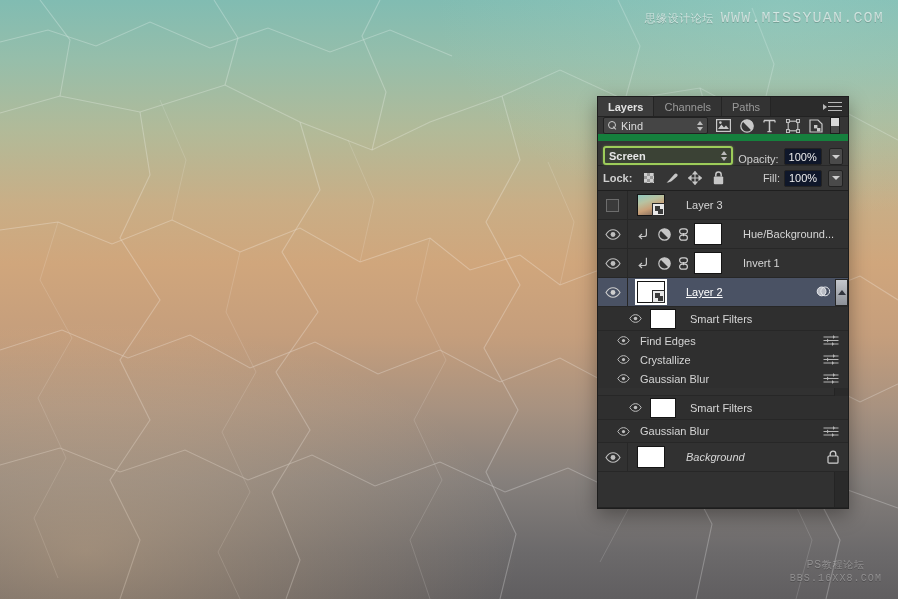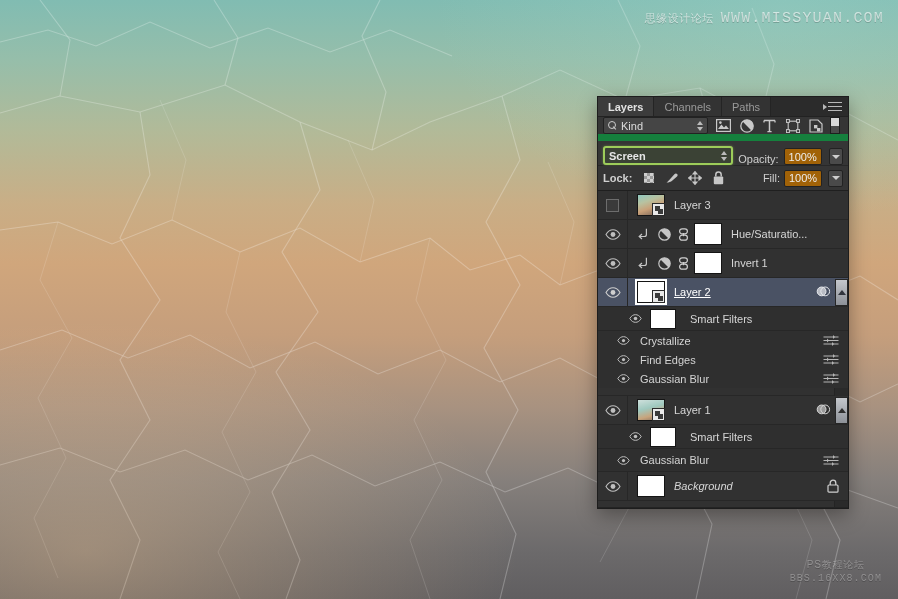--- a/index.html
+++ b/index.html
@@ -127,21 +127,21 @@
     background:#353535; border-bottom:1px solid #282828;
   }
   .blend-select {
     width:136px; height:19px; background:#3b4235; border:2px solid #9dcc5a;
     border-radius:3px; display:flex; align-items:center; padding:0 4px;
     color:#e6e6e6; font-size:11px; box-shadow:0 0 3px rgba(157,204,90,.45);
   }
   .blend-select .lbl{ flex:1; font-weight:bold; }
   .lbl-op { font-size:11px; color:#cfcfcf; }
   .num-box {
-    height:17px; min-width:38px; background:#a16207; border:1px solid #222;
+    height:17px; min-width:38px; background:#0f172a; border:1px solid #222;
     border-radius:2px; display:flex; align-items:center; justify-content:center;
     color:#ededed; font-size:11px; padding:0 3px;
   }
   .caret-btn {
     width:15px; height:17px; background:#4a4a4a; border:1px solid #222; border-radius:2px;
     display:flex; align-items:center; justify-content:center; margin-left:2px;
   }
   .caret-btn b { width:0;height:0; border-left:4px solid transparent; border-right:4px solid transparent; border-top:4px solid #cfcfcf; }
 
   
@@ -192,21 +192,21 @@
     background:#e9e9e9; border:1px solid #2a2a2a;
   }
   .so-badge:before{
     content:""; position:absolute; left:1.5px; top:1.5px; width:5px;height:5px;
     background:#3a3a3a;
   }
   .so-badge:after{
     content:""; position:absolute; right:1.5px; bottom:1.5px; width:5px;height:5px;
     background:#3a3a3a;
   }
-  .rowname { margin-left:9px; font-size:11px; color:#d6d6d6; white-space:nowrap; overflow:hidden; }
+  .rowname { margin-left:21px; font-size:11px; color:#d6d6d6; white-space:nowrap; overflow:hidden; }
   .rowname.sel { color:#ffffff; text-decoration:underline; }
   .rowname.ital { font-style:italic; }
   .rowicons { display:flex; align-items:center; gap:7px; margin-left:8px; flex:0 0 auto; }
   .mini { width:14px;height:14px;display:flex;align-items:center;justify-content:center;color:#c0c0c0; }
   .link-ico { width:11px;height:13px; display:flex;align-items:center;justify-content:center;color:#cfcfcf;}
   .rowright { margin-left:auto; display:flex; align-items:center; gap:4px; padding-right:4px; }
   .tri { width:0;height:0;border-left:4px solid transparent;border-right:4px solid transparent;border-bottom:5px solid #1f1f1f; }
   .scroll-tab {
     width:13px; height:27px; background:linear-gradient(to bottom,#c4c7cc,#8d9198);
     border:1px solid #262626; display:flex;align-items:center;justify-content:center;
@@ -424,21 +424,21 @@
           <span class="link-ico">
             <svg width="11" height="13" viewBox="0 0 11 13">
                 <rect x="1.6" y="0.8" width="7.8" height="5" rx="2.5" fill="none" stroke="#cfcfcf" stroke-width="1.2"></rect>
                 <rect x="1.6" y="7.2" width="7.8" height="5" rx="2.5" fill="none" stroke="#cfcfcf" stroke-width="1.2"></rect>
                 <path d="M5.5 5 V8.2" stroke="#cfcfcf" stroke-width="1.2"></path>
               </svg>
           </span>
         </span>
         <span style="width:5px"></span>
         <span class="thumb mask"></span>
-        <span class="rowname">Hue/Saturatio...</span>
+        <span class="rowname">Hue/Background...</span>
       </div>
 
       <div class="row">
         <span class="eyecol">
           <svg class="eye" viewBox="0 0 16 11">
               <path d="M1 5.5 C3.2 1.8 5.4 0.8 8 0.8 C10.6 0.8 12.8 1.8 15 5.5 C12.8 9.2 10.6 10.2 8 10.2 C5.4 10.2 3.2 9.2 1 5.5 Z" fill="none" stroke="#bfbfbf" stroke-width="1.1"></path>
               <circle cx="8" cy="5.5" r="2.4" fill="#bfbfbf"></circle>
             </svg>
         </span>
         <span class="rowicons">
@@ -503,93 +503,69 @@
         <span class="rowname" style="margin-left:14px">Smart Filters</span>
       </div>
 
       <div class="row filt">
         <span class="eyecol indent-2" style="width:22px">
           <svg class="eye-sm" viewBox="0 0 16 11">
               <path d="M1 5.5 C3.2 1.8 5.4 0.8 8 0.8 C10.6 0.8 12.8 1.8 15 5.5 C12.8 9.2 10.6 10.2 8 10.2 C5.4 10.2 3.2 9.2 1 5.5 Z" fill="none" stroke="#bfbfbf" stroke-width="1.2"></path>
               <circle cx="8" cy="5.5" r="2" fill="#bfbfbf"></circle>
             </svg>
         </span>
+        <span class="fname">Find Edges</span>
+        <span class="sliders">
+          <svg width="16" height="11" viewBox="0 0 16 11">
+              <path d="M0.5 2 H15.5 M0.5 5.5 H15.5 M0.5 9 H15.5" stroke="#b6b6b6" stroke-width="1.1"></path>
+              <path d="M10 0 L12 2 L10 4" fill="#b6b6b6"></path>
+              <path d="M4 3.5 L6 5.5 L4 7.5" fill="#b6b6b6"></path>
+              <path d="M9 7 L11 9 L9 11" fill="#b6b6b6"></path>
+            </svg>
+        </span>
+      </div>
+
+      <div class="row filt">
+        <span class="eyecol indent-2" style="width:22px">
+          <svg class="eye-sm" viewBox="0 0 16 11">
+              <path d="M1 5.5 C3.2 1.8 5.4 0.8 8 0.8 C10.6 0.8 12.8 1.8 15 5.5 C12.8 9.2 10.6 10.2 8 10.2 C5.4 10.2 3.2 9.2 1 5.5 Z" fill="none" stroke="#bfbfbf" stroke-width="1.2"></path>
+              <circle cx="8" cy="5.5" r="2" fill="#bfbfbf"></circle>
+            </svg>
+        </span>
         <span class="fname">Crystallize</span>
         <span class="sliders">
           <svg width="16" height="11" viewBox="0 0 16 11">
               <path d="M0.5 2 H15.5 M0.5 5.5 H15.5 M0.5 9 H15.5" stroke="#b6b6b6" stroke-width="1.1"></path>
               <path d="M10 0 L12 2 L10 4" fill="#b6b6b6"></path>
               <path d="M4 3.5 L6 5.5 L4 7.5" fill="#b6b6b6"></path>
               <path d="M9 7 L11 9 L9 11" fill="#b6b6b6"></path>
             </svg>
         </span>
       </div>
 
       <div class="row filt">
         <span class="eyecol indent-2" style="width:22px">
           <svg class="eye-sm" viewBox="0 0 16 11">
               <path d="M1 5.5 C3.2 1.8 5.4 0.8 8 0.8 C10.6 0.8 12.8 1.8 15 5.5 C12.8 9.2 10.6 10.2 8 10.2 C5.4 10.2 3.2 9.2 1 5.5 Z" fill="none" stroke="#bfbfbf" stroke-width="1.2"></path>
               <circle cx="8" cy="5.5" r="2" fill="#bfbfbf"></circle>
             </svg>
         </span>
-        <span class="fname">Find Edges</span>
-        <span class="sliders">
-          <svg width="16" height="11" viewBox="0 0 16 11">
-              <path d="M0.5 2 H15.5 M0.5 5.5 H15.5 M0.5 9 H15.5" stroke="#b6b6b6" stroke-width="1.1"></path>
-              <path d="M10 0 L12 2 L10 4" fill="#b6b6b6"></path>
-              <path d="M4 3.5 L6 5.5 L4 7.5" fill="#b6b6b6"></path>
-              <path d="M9 7 L11 9 L9 11" fill="#b6b6b6"></path>
-            </svg>
-        </span>
-      </div>
-
-      <div class="row filt">
-        <span class="eyecol indent-2" style="width:22px">
-          <svg class="eye-sm" viewBox="0 0 16 11">
-              <path d="M1 5.5 C3.2 1.8 5.4 0.8 8 0.8 C10.6 0.8 12.8 1.8 15 5.5 C12.8 9.2 10.6 10.2 8 10.2 C5.4 10.2 3.2 9.2 1 5.5 Z" fill="none" stroke="#bfbfbf" stroke-width="1.2"></path>
-              <circle cx="8" cy="5.5" r="2" fill="#bfbfbf"></circle>
-            </svg>
-        </span>
         <span class="fname">Gaussian Blur</span>
         <span class="sliders">
           <svg width="16" height="11" viewBox="0 0 16 11">
               <path d="M0.5 2 H15.5 M0.5 5.5 H15.5 M0.5 9 H15.5" stroke="#b6b6b6" stroke-width="1.1"></path>
               <path d="M10 0 L12 2 L10 4" fill="#b6b6b6"></path>
               <path d="M4 3.5 L6 5.5 L4 7.5" fill="#b6b6b6"></path>
               <path d="M9 7 L11 9 L9 11" fill="#b6b6b6"></path>
             </svg>
         </span>
       </div>
 
       <div style="height:8px;background:#313131;border-bottom:1px solid #272727"></div>
 
-      <div class="row">
-        <span class="eyecol">
-          <svg class="eye" viewBox="0 0 16 11">
-              <path d="M1 5.5 C3.2 1.8 5.4 0.8 8 0.8 C10.6 0.8 12.8 1.8 15 5.5 C12.8 9.2 10.6 10.2 8 10.2 C5.4 10.2 3.2 9.2 1 5.5 Z" fill="none" stroke="#bfbfbf" stroke-width="1.1"></path>
-              <circle cx="8" cy="5.5" r="2.4" fill="#bfbfbf"></circle>
-            </svg>
-        </span>
-        <span style="width:9px"></span>
-        <span class="thumb th-g2">
-          <span class="so-badge"></span>
-        </span>
-        <span class="rowname">Layer 1</span>
-        <span class="rowright">
-          <span>
-            <svg width="15" height="13" viewBox="0 0 15 13">
-                <circle cx="5.6" cy="6.4" r="4.4" fill="#9a9a9a" stroke="#d8d8d8" stroke-width="1"></circle>
-                <circle cx="9.2" cy="6.4" r="4.4" fill="none" stroke="#d8d8d8" stroke-width="1"></circle>
-              </svg>
-          </span>
-          <span class="scroll-tab">
-            <span class="tri" style="border-bottom-color:#2e2e2e"></span>
-          </span>
-        </span>
-      </div>
 
       <div class="row sub">
         <span class="eyecol indent-1">
           <svg class="eye-sm" viewBox="0 0 16 11">
               <path d="M1 5.5 C3.2 1.8 5.4 0.8 8 0.8 C10.6 0.8 12.8 1.8 15 5.5 C12.8 9.2 10.6 10.2 8 10.2 C5.4 10.2 3.2 9.2 1 5.5 Z" fill="none" stroke="#bfbfbf" stroke-width="1.2"></path>
               <circle cx="8" cy="5.5" r="2.2" fill="#bfbfbf"></circle>
             </svg>
         </span>
         <span class="thumb small mask"></span>
         <span class="rowname" style="margin-left:14px">Smart Filters</span>

